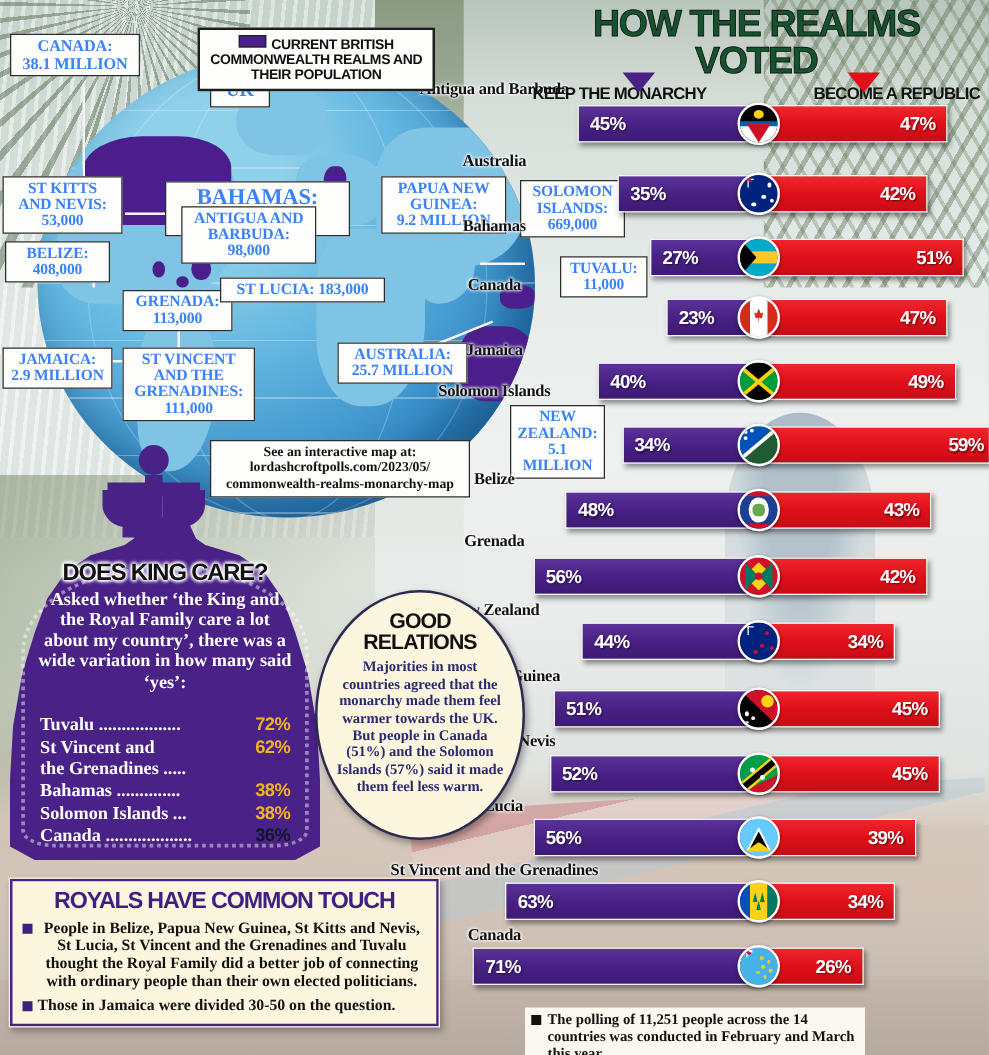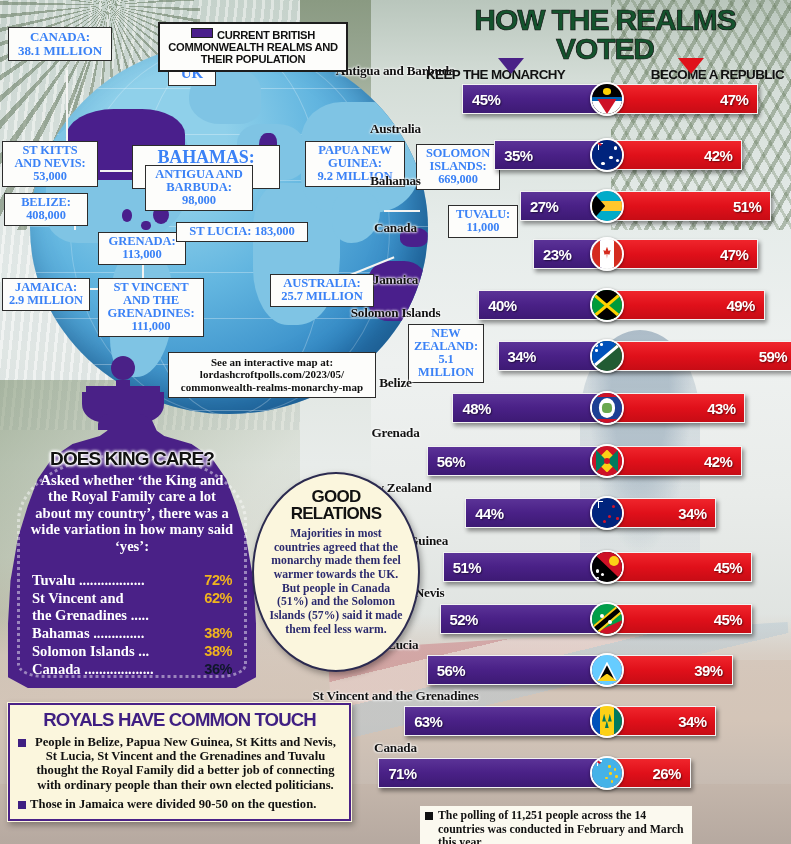--- a/index.html
+++ b/index.html
@@ -769,21 +769,21 @@
   </div>
 
   <div class="touch">
     <div class="touch-title">ROYALS HAVE COMMON TOUCH</div>
     <div class="bullet-row">
       <div class="bsq"></div>
       <div class="btxt c">People in Belize, Papua New Guinea, St Kitts and Nevis, St Lucia, St Vincent and the Grenadines and Tuvalu thought the Royal Family did a better job of connecting with ordinary people than their own elected politicians.</div>
     </div>
     <div class="bullet-row">
       <div class="bsq"></div>
-      <div class="btxt c">Those in Jamaica were divided 90-50 on the question.</div>
+      <div class="btxt c">Those in Jamaica were divided 30-50 on the question.</div>
     </div>
   </div>
 
   <div class="footnote">
     <div class="bsq"></div>
     <div class="ftxt">The polling of 11,251 people across the 14 countries was conducted in February and March this year.</div>
   </div>
 
 </div>
 

